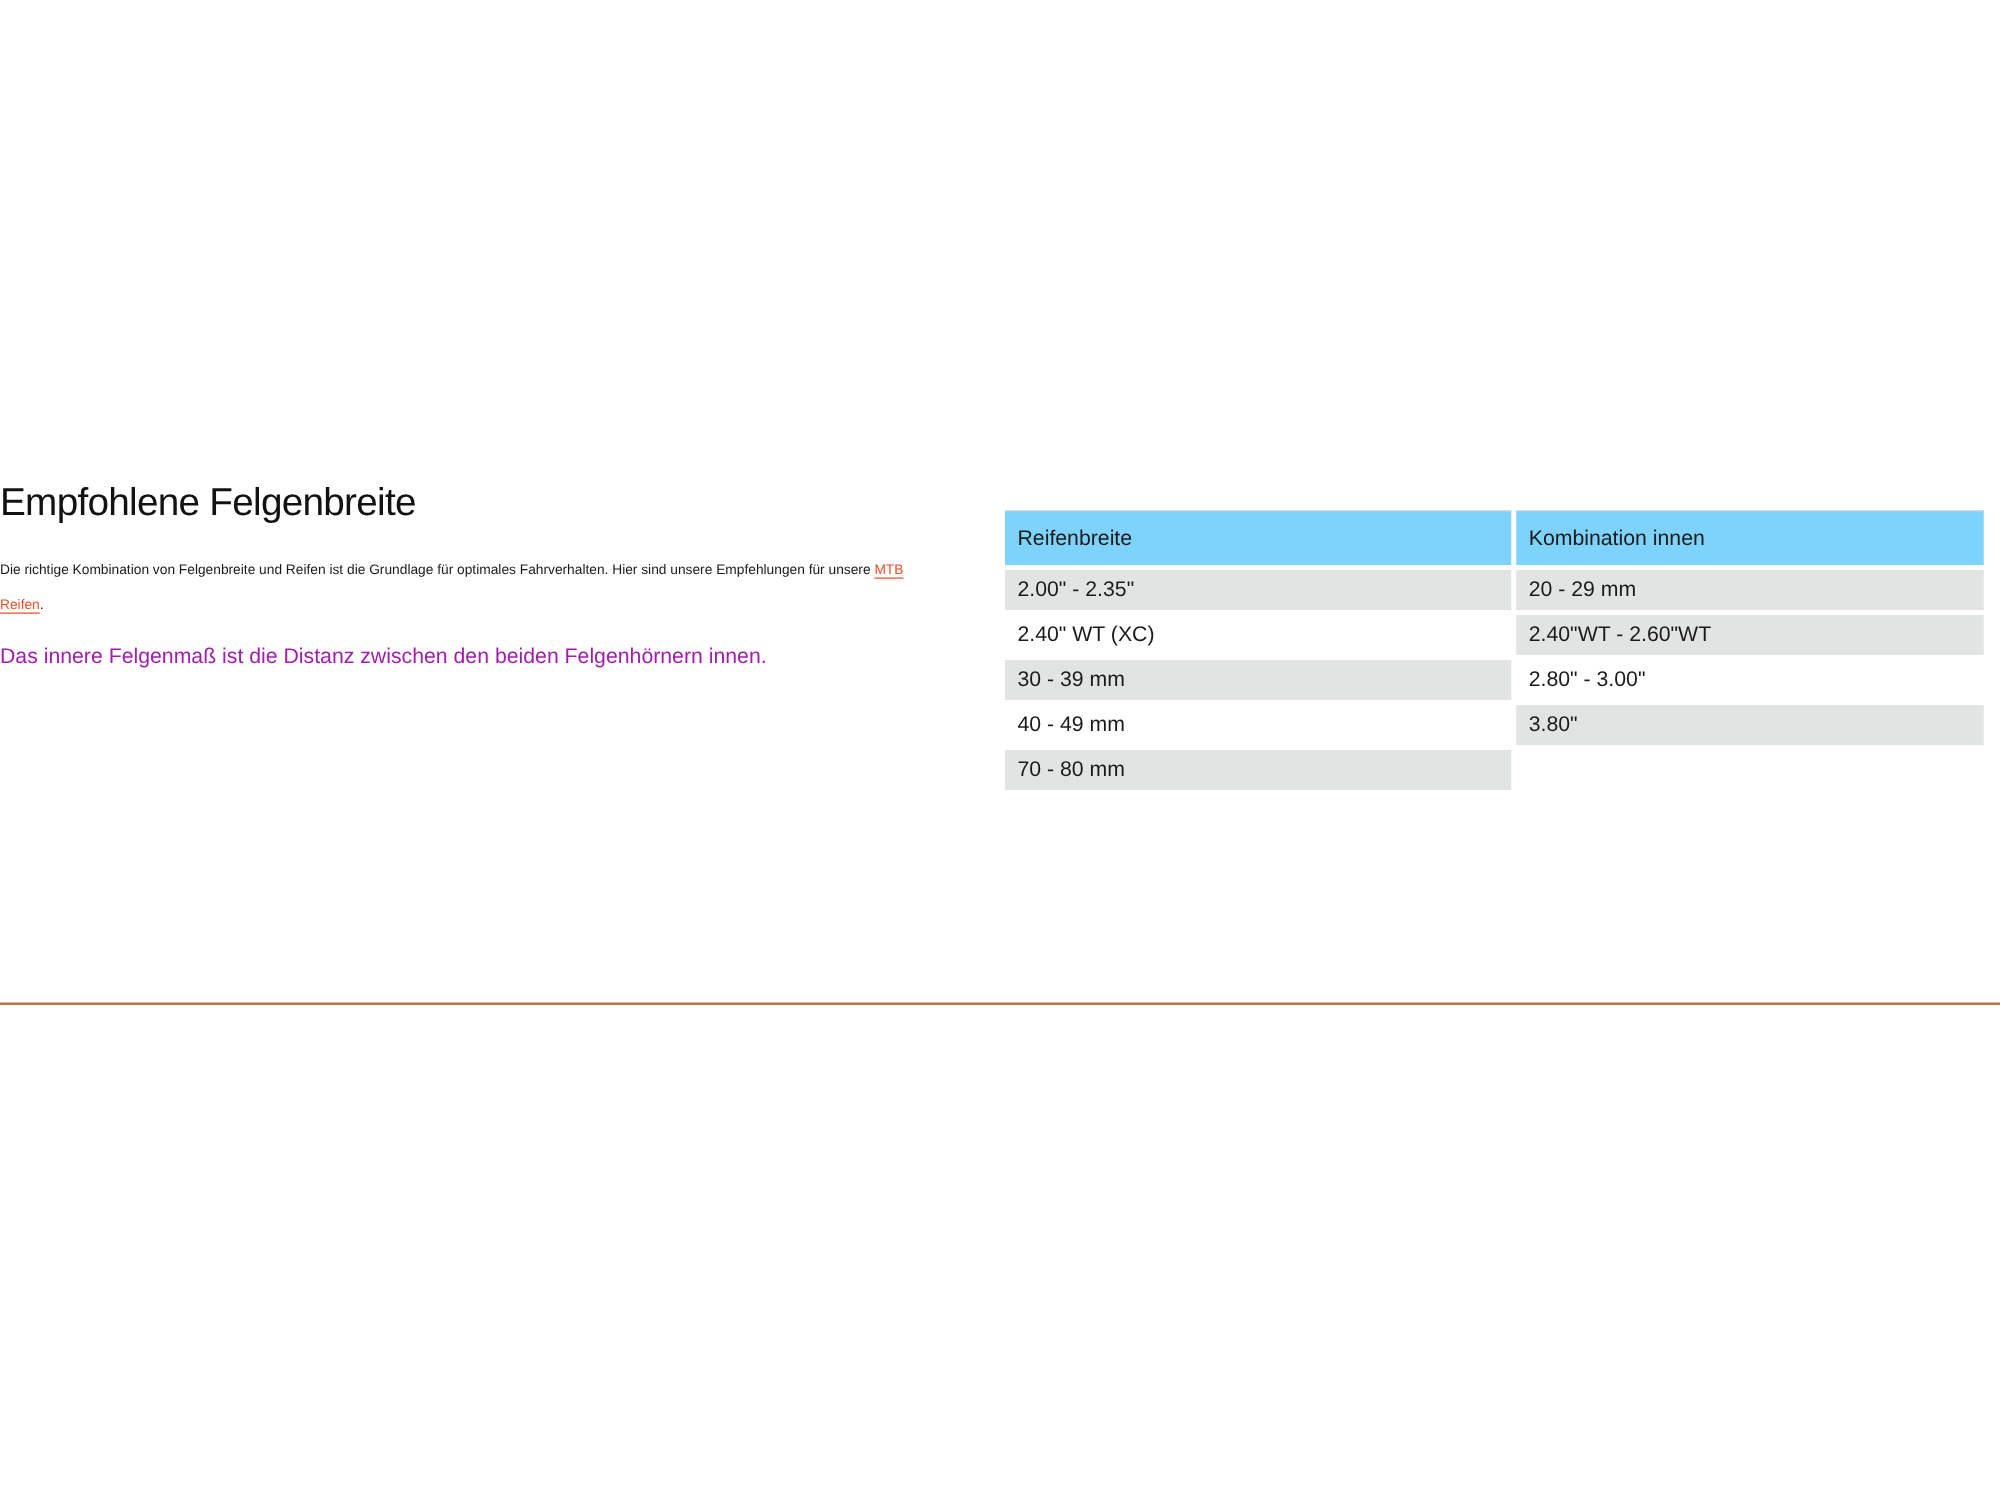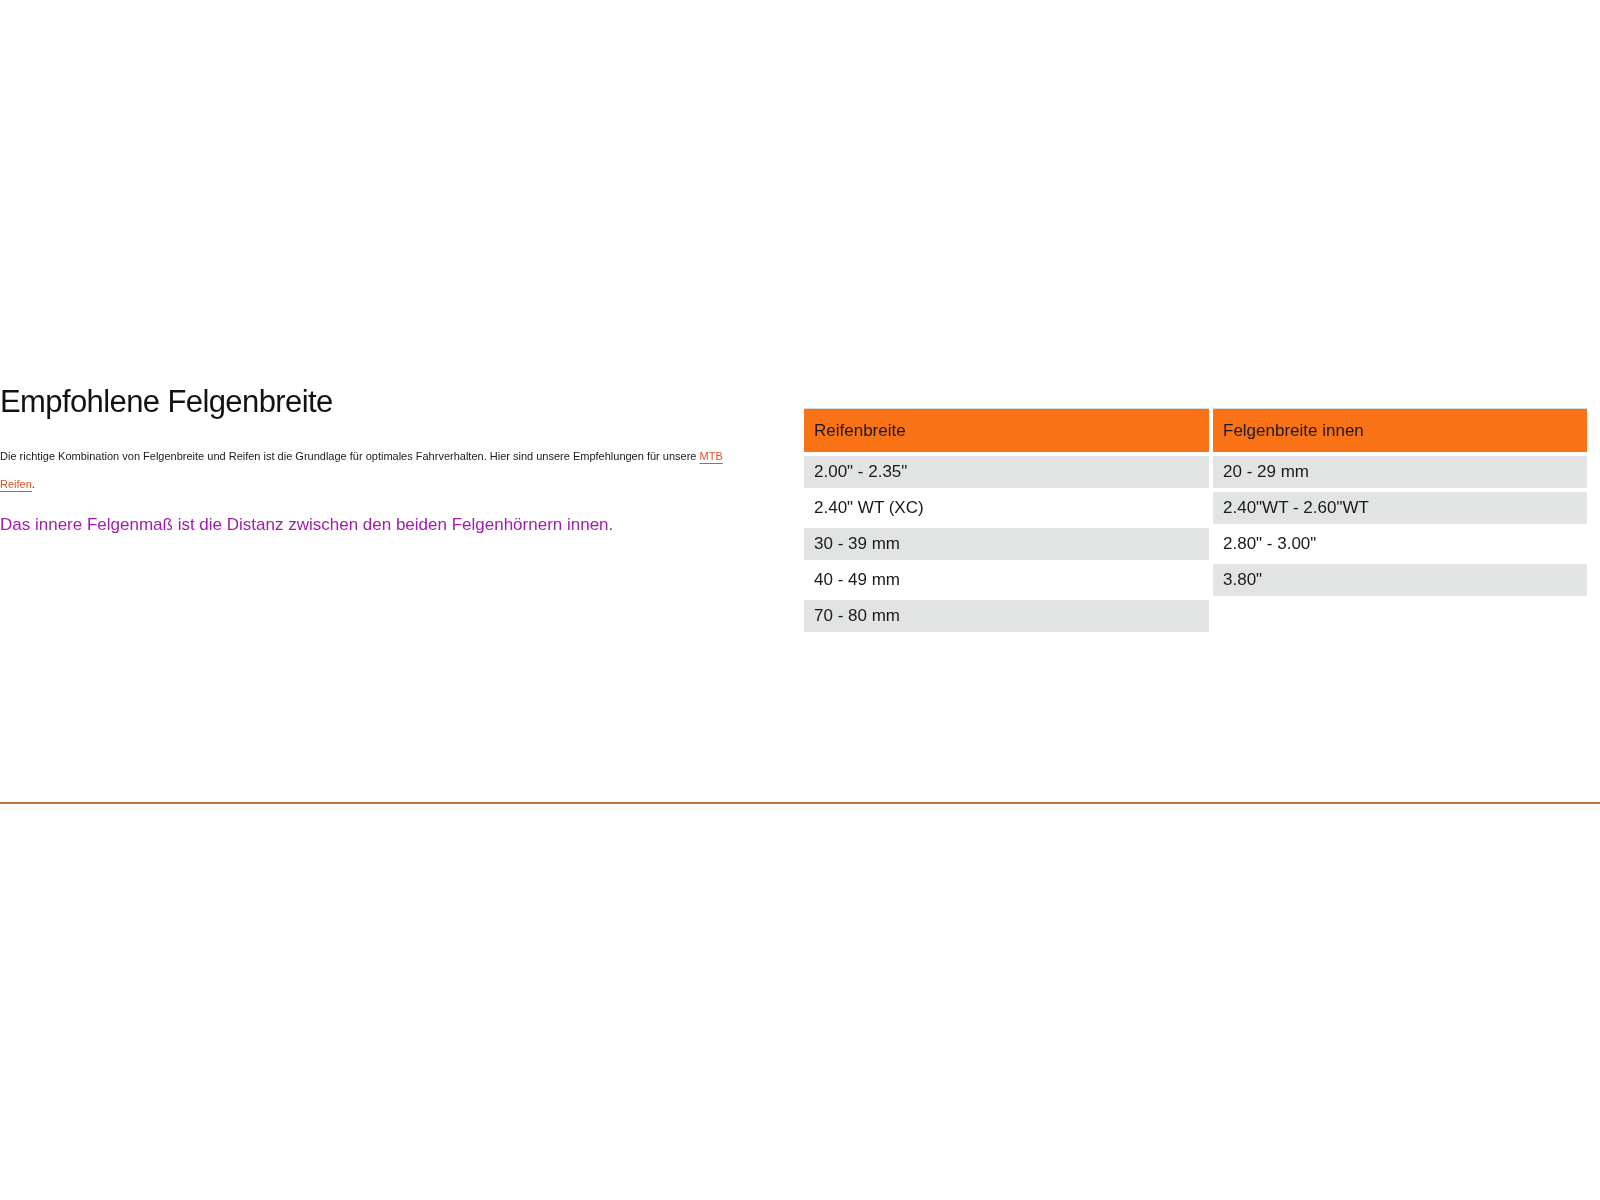--- a/index.html
+++ b/index.html
@@ -73,21 +73,21 @@
   }
   .th {
     border-top: 1px solid #d7dada;
     height: 44px;
     display: flex;
     align-items: center;
     padding-left: 10px;
     font-size: 17px;
     font-weight: normal;
     color: #1a1a1a;
-    background: #f97316;
+    background: #7dd3fc;
   }
   .td {
     height: 32px;
     display: flex;
     align-items: center;
     padding-left: 10px;
     font-size: 17px;
     color: #1a1a1a;
     background: #ffffff;
   }
@@ -115,21 +115,21 @@
 
     <p class="intro-paragraph"><span>Die richtige Kombination von Felgenbreite und Reifen ist die Grundlage für optimales Fahrverhalten. Hier sind unsere Empfehlungen für unsere </span><a class="mtb-link" href="#">MTB Reifen</a><span>.</span></p>
 
     <p class="note-paragraph">Das innere Felgenmaß ist die Distanz zwischen den beiden Felgenhörnern innen.</p>
   </div>
 
   <div class="table-wrap">
     <div class="rim-grid">
 
       <div class="th">Reifenbreite</div>
-      <div class="th">Felgenbreite innen</div>
+      <div class="th">Kombination innen</div>
 
       <div class="td shade">2.00" - 2.35"</div>
       <div class="td shade">20 - 29 mm</div>
 
       <div class="td">2.40" WT (XC)</div>
 
       <div class="td shade">2.40"WT - 2.60"WT</div>
       <div class="td shade">30 - 39 mm</div>
 
       <div class="td">2.80" - 3.00"</div>

